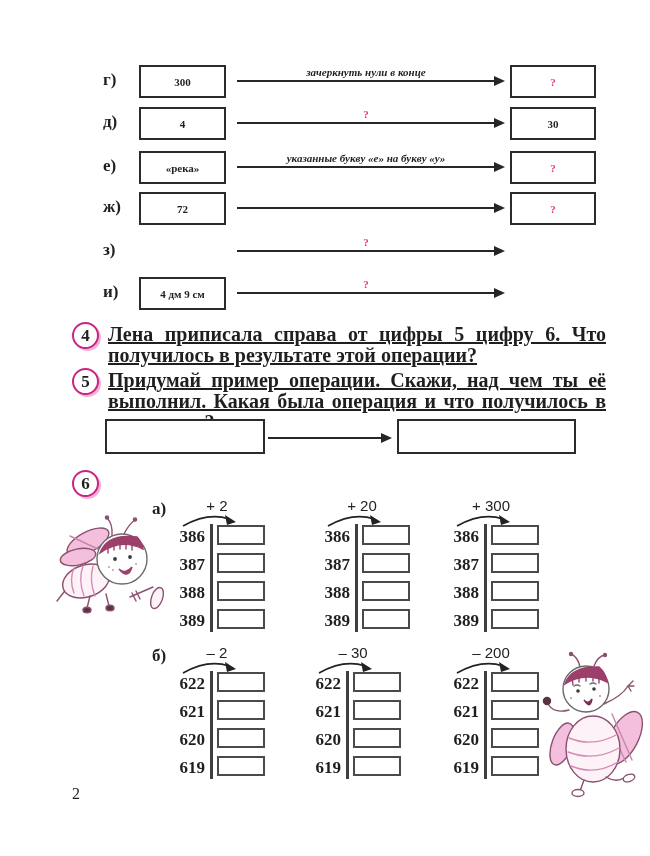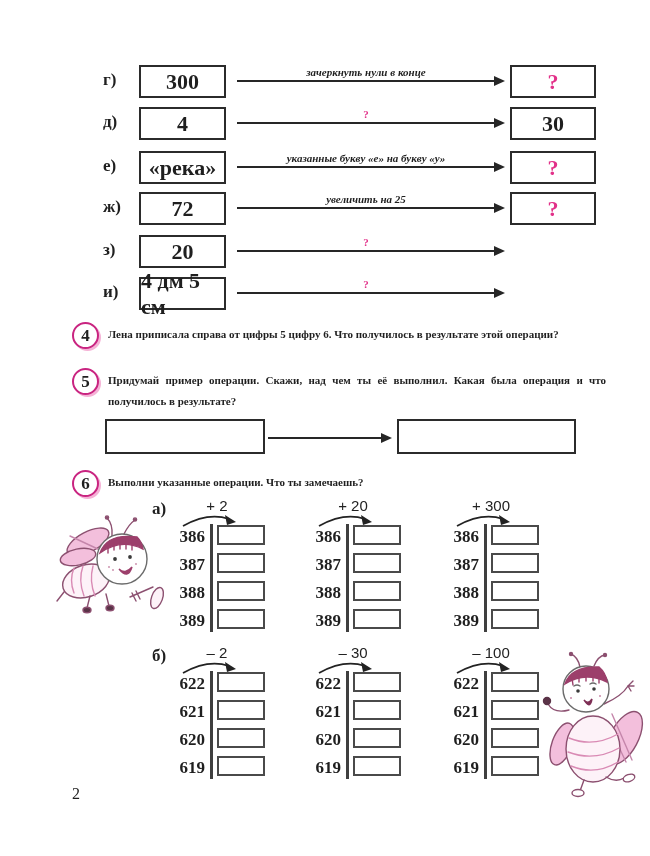--- a/index.html
+++ b/index.html
@@ -13,21 +13,21 @@
     position:relative;width:650px;height:856px;background:#ffffff;
     font-family:"Liberation Serif","DejaVu Serif",serif;color:var(--ink);
     overflow:hidden;
   }
   
   .op-row{position:absolute;left:0;width:650px;height:34px;}
   .row-letter{position:absolute;left:103px;top:5px;font-size:17px;font-weight:bold;}
   .val-box{
     position:absolute;top:0;height:29px;border:2.5px solid #2b2b2b;background:#fff;
     display:flex;align-items:center;justify-content:center;
-    font-size:22px;font-weight:bold;
+    font-size:11px;font-weight:bold;
   }
   .val-box.in{left:139px;width:83px;}
   .val-box.out{left:510px;width:82px;}
   .op-label{
     position:absolute;left:232px;width:268px;bottom:21px;text-align:center;
     font-size:11px;font-weight:bold;font-style:italic;white-space:nowrap;
   }
   .q{color:var(--accent_pink);font-style:normal;font-weight:bold;}
   .harrow{position:absolute;height:2.2px;background:#262626;}
   .harrow::after{
@@ -35,22 +35,22 @@
     border-left:11px solid #262626;border-top:5.5px solid transparent;border-bottom:5.5px solid transparent;
   }
   .op-row .harrow{left:237px;width:258px;top:15px;}
   
   .prob-circle{
     position:absolute;left:72px;width:23px;height:23px;border:2.5px solid var(--circle_ring);
     border-radius:50%;background:#fff;display:flex;align-items:center;justify-content:center;
     font-size:17px;font-weight:bold;box-shadow:2px 2px 0 var(--circle_glow);
   }
   .prob-text{
-    position:absolute;left:108px;width:498px;font-size:11px;font-weight:bold;
-    line-height:21px;text-align:justify;
+    position:absolute;left:108px;width:498px;font-size:20px;font-weight:bold;
+    line-height:21px;text-align:justify;text-decoration:underline;
   }
   
   .diag-box{position:absolute;top:419px;height:31px;border:2.5px solid #2b2b2b;background:#fff;}
   .diag-arrow{left:268px;width:114px;top:437px;position:absolute;}
   
   .sec-label{position:absolute;left:152px;font-size:17px;font-weight:bold;}
   .grp{position:absolute;width:100px;height:140px;}
   .grp-op{
     position:absolute;left:18px;top:0;width:62px;text-align:center;
     font-family:"Liberation Sans","DejaVu Sans",sans-serif;font-size:15px;color:#222;white-space:nowrap;
@@ -108,40 +108,36 @@
     <div class="val-box out">
         <span class="q">?</span>
       </div>
   </div>
 
   <div class="op-row" style="top:192px">
     <span class="row-letter">ж)</span>
     <div class="val-box in">
         <span>72</span>
       </div>
-    <div class="op-label">увеличить на 25</div>
     <div class="harrow"></div>
     <div class="val-box out">
         <span class="q">?</span>
       </div>
   </div>
 
   <div class="op-row" style="top:235px">
     <span class="row-letter">з)</span>
-    <div class="val-box in">
-        <span>20</span>
-      </div>
     <div class="op-label q">?</div>
     <div class="harrow"></div>
   </div>
 
   <div class="op-row" style="top:277px">
     <span class="row-letter">и)</span>
     <div class="val-box in">
-        <span>4 дм 5 см</span>
+        <span>4 дм 9 см</span>
       </div>
     <div class="op-label q">?</div>
     <div class="harrow"></div>
   </div>
 
   <div class="prob-circle" style="top:322px">
       <span>4</span>
     </div>
   <div class="prob-text" style="top:324px">Лена приписала справа от цифры 5 цифру 6. Что получилось в результате этой операции?</div>
 
@@ -150,42 +146,41 @@
     </div>
   <div class="prob-text" style="top:370px">Придумай пример операции. Скажи, над чем ты её выполнил. Какая была операция и что получилось в результате?</div>
 
   <div class="diag-box" style="left:105px;width:156px;"></div>
   <div class="harrow diag-arrow"></div>
   <div class="diag-box" style="left:397px;width:175px;"></div>
 
   <div class="prob-circle" style="top:470px">
       <span>6</span>
     </div>
-  <div class="prob-text" style="top:472px">Выполни указанные операции. Что ты замечаешь?</div>
 
   <span class="sec-label" style="top:499px">а)</span>
 
   <div class="grp" style="left:168px;top:497px">
     <div class="grp-op">+ 2</div>
     <svg class="grp-arrow" viewBox="0 0 58 18">
         <path class="arc" d="M2,15 Q27,1 48,8"></path>
         <path class="tip" d="M55,11 L44,4 L46,14 Z"></path>
       </svg>
     <div class="grp-line"></div>
     <div class="grp-num n0">386</div>
     <div class="grp-num n1">387</div>
     <div class="grp-num n2">388</div>
     <div class="grp-num n3">389</div>
     <div class="grp-box b0"></div>
     <div class="grp-box b1"></div>
     <div class="grp-box b2"></div>
     <div class="grp-box b3"></div>
   </div>
 
-  <div class="grp" style="left:304px;top:497px">
+  <div class="grp" style="left:313px;top:497px">
     <div class="grp-op">+ 20</div>
     <svg class="grp-arrow" viewBox="0 0 58 18">
         <path class="arc" d="M2,15 Q27,1 48,8"></path>
         <path class="tip" d="M55,11 L44,4 L46,14 Z"></path>
       </svg>
     <div class="grp-line"></div>
     <div class="grp-num n0">386</div>
     <div class="grp-num n1">387</div>
     <div class="grp-num n2">388</div>
     <div class="grp-num n3">389</div>
@@ -242,21 +237,21 @@
     <div class="grp-num n1">621</div>
     <div class="grp-num n2">620</div>
     <div class="grp-num n3">619</div>
     <div class="grp-box b0"></div>
     <div class="grp-box b1"></div>
     <div class="grp-box b2"></div>
     <div class="grp-box b3"></div>
   </div>
 
   <div class="grp" style="left:442px;top:644px">
-    <div class="grp-op">– 100</div>
+    <div class="grp-op">– 200</div>
     <svg class="grp-arrow" viewBox="0 0 58 18">
         <path class="arc" d="M2,15 Q27,1 48,8"></path>
         <path class="tip" d="M55,11 L44,4 L46,14 Z"></path>
       </svg>
     <div class="grp-line"></div>
     <div class="grp-num n0">622</div>
     <div class="grp-num n1">621</div>
     <div class="grp-num n2">620</div>
     <div class="grp-num n3">619</div>
     <div class="grp-box b0"></div>

